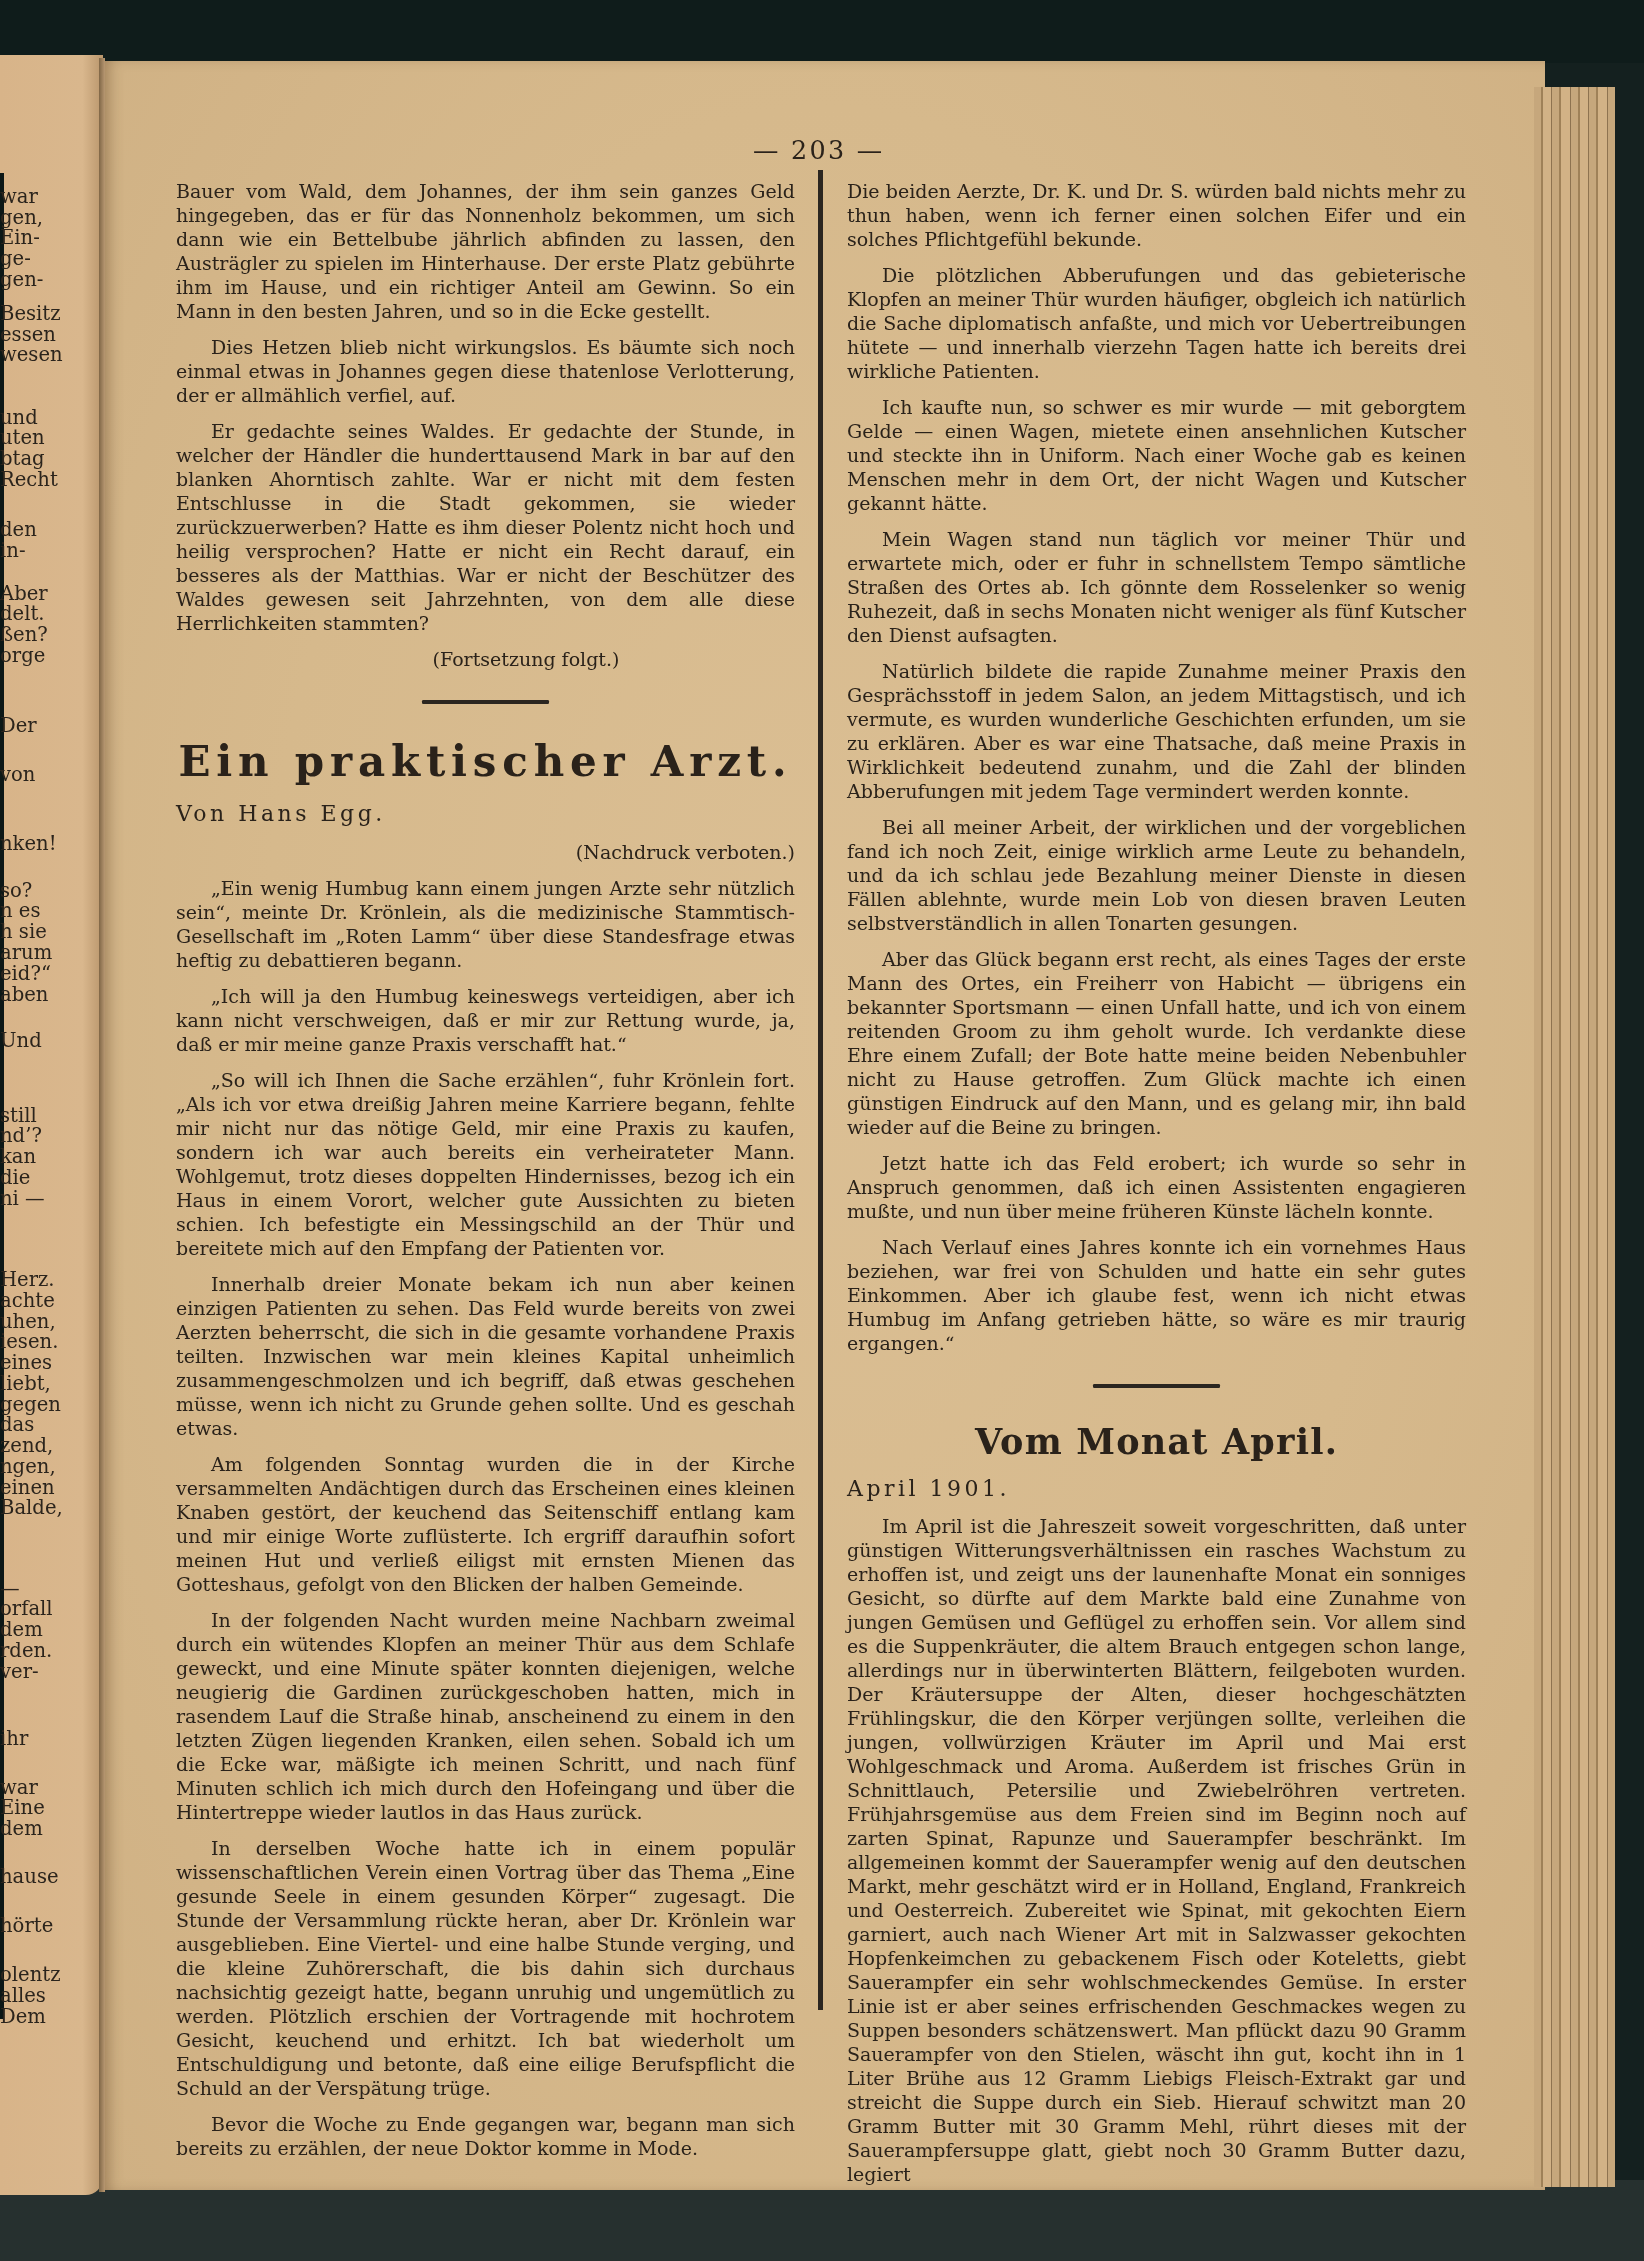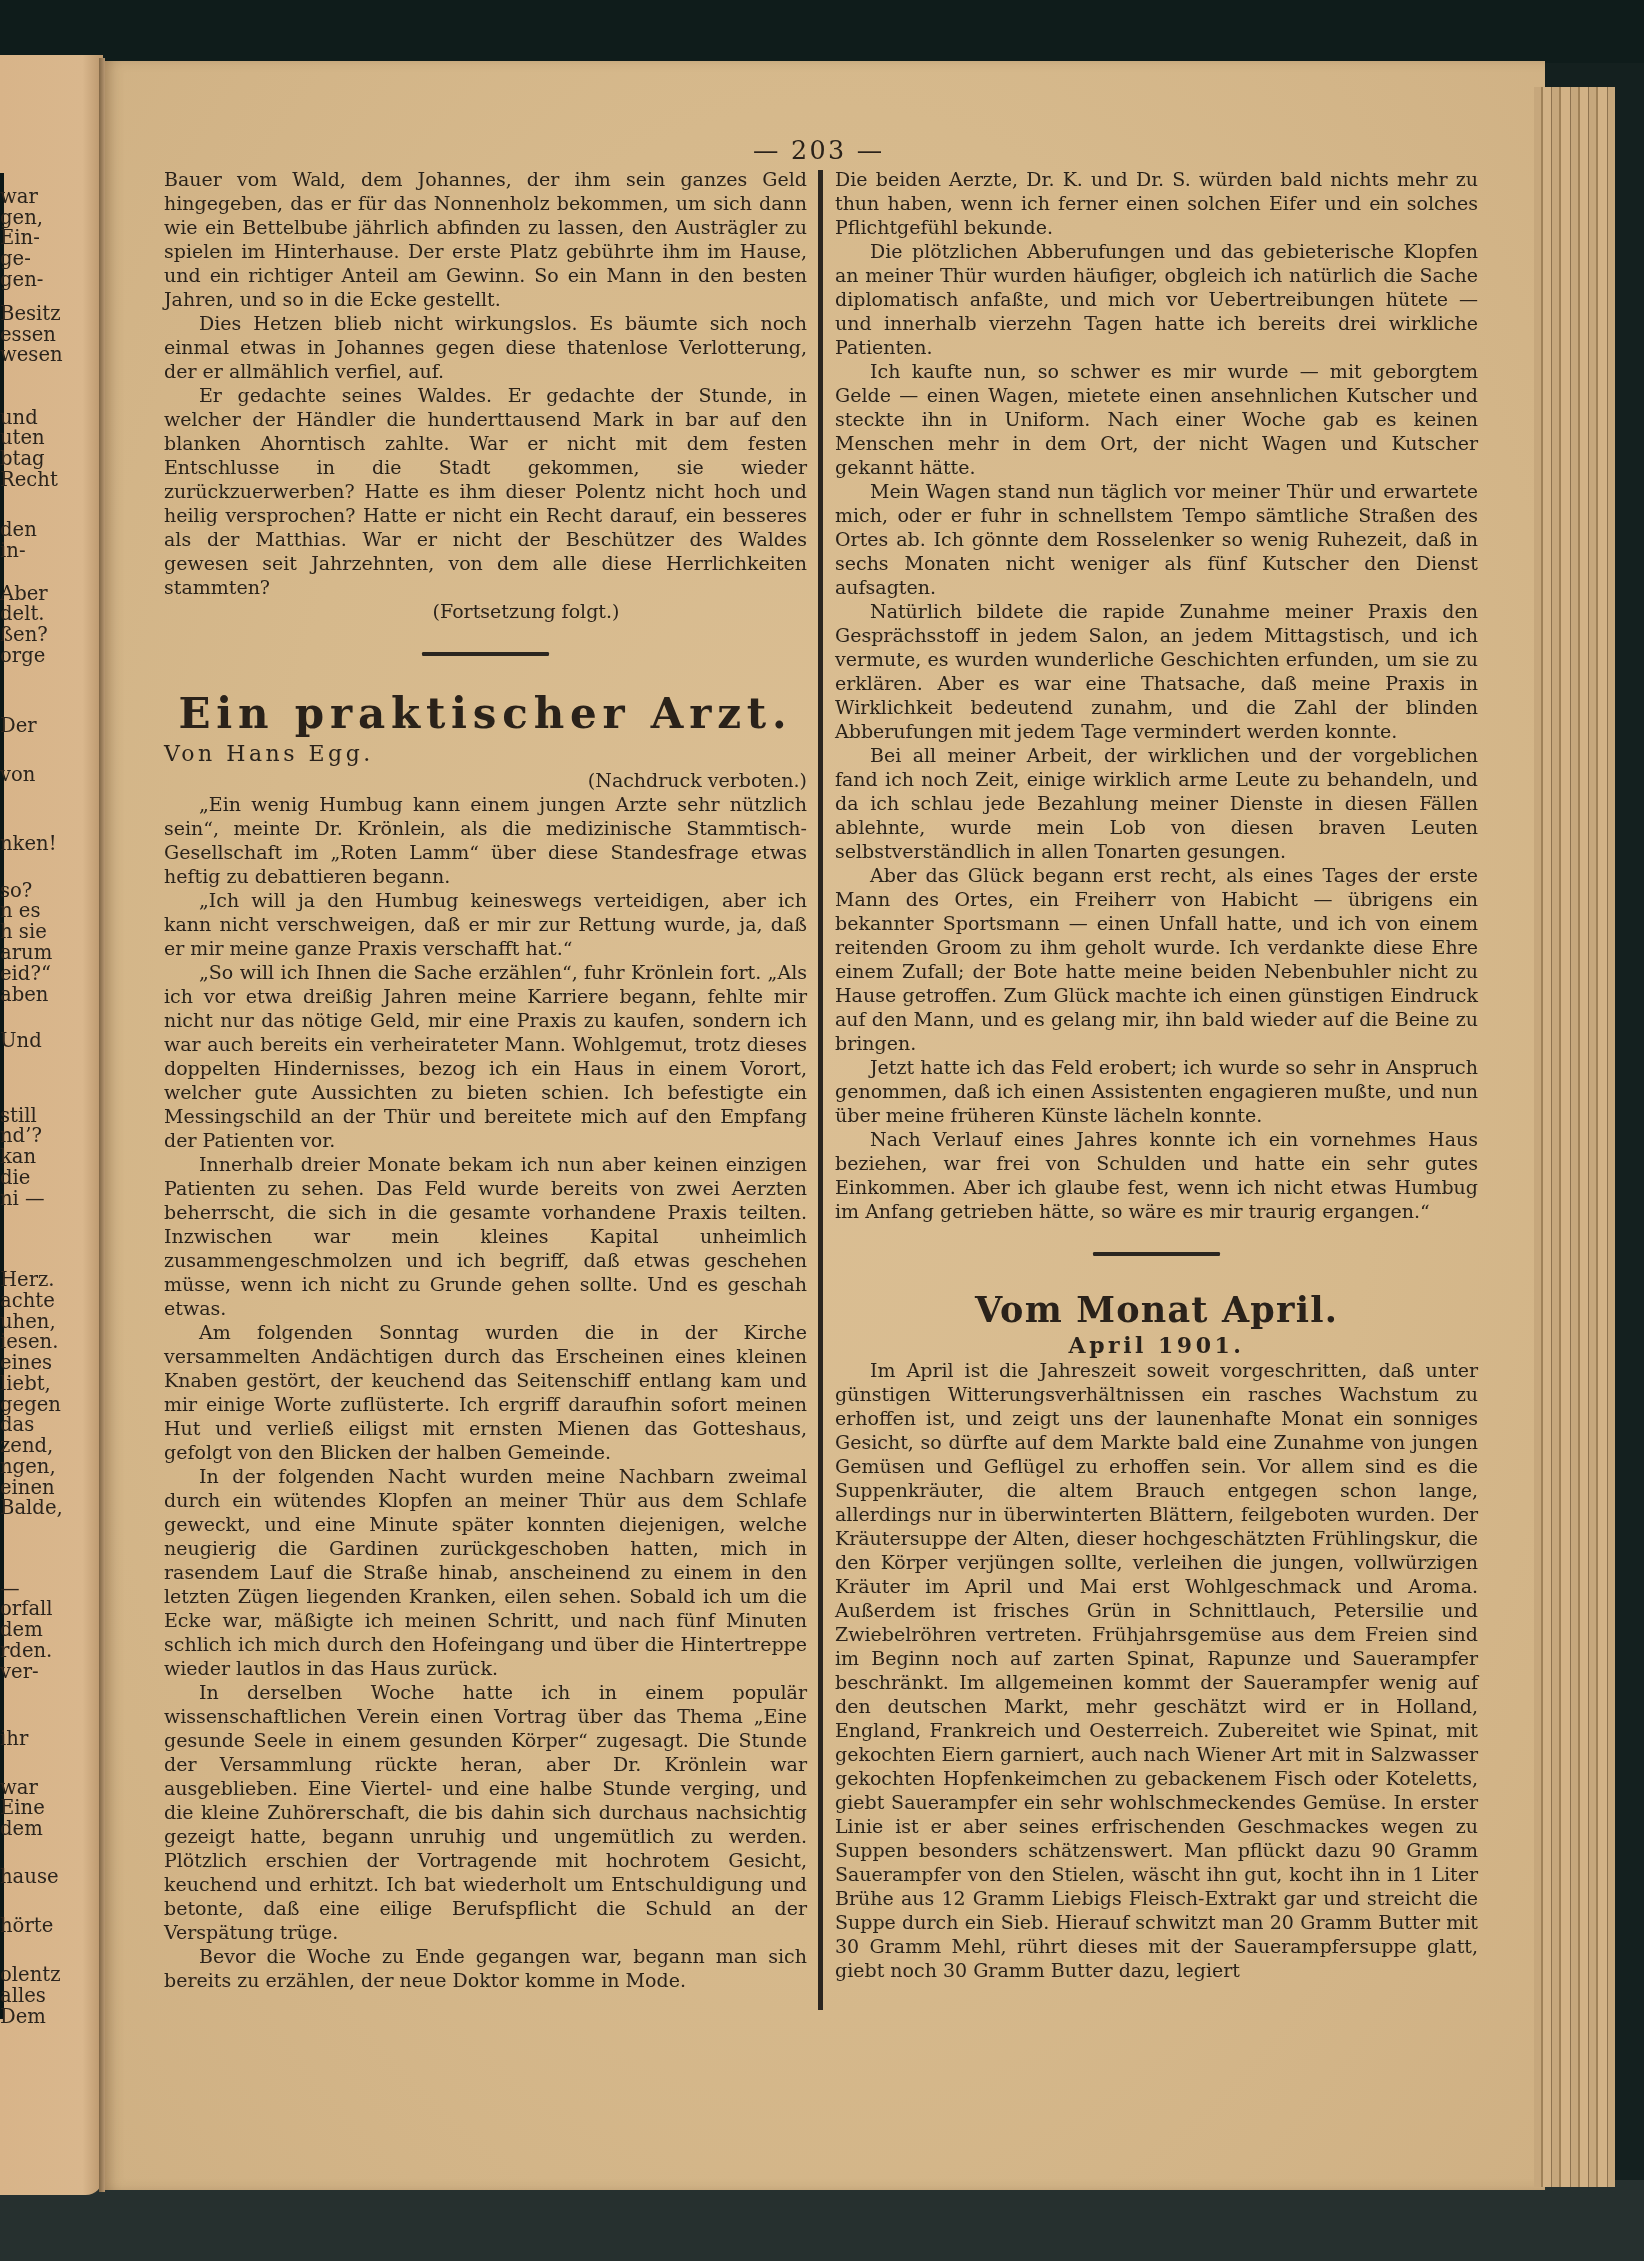--- a/index.html
+++ b/index.html
@@ -43,35 +43,35 @@
   .col {
     position:absolute; top:167px;
     font-family:"DejaVu Serif", serif;
     font-size:19px; line-height:24px;
     text-align:justify; color:#2a221a;
   }
   .col-left { left:164px; width:643px; }
   .col-right { left:835px; width:643px; }
   .col-rule { position:absolute; left:818px; top:170px; width:5.2px; height:1840px; background:#2b2620; }
 
-  .col p { margin:0; text-indent:0; }
+  .col p { margin:12px; text-indent:0; }
   .col p.indent { text-indent:35px; }
   .cont { text-align:center; margin:0; padding-left:81px; }
   .sep { width:127px; height:3.5px; background:#2b2620; margin:29px auto 32px auto; border-radius:1.2px; }
   .title-big {
     text-align:center; font-size:42px; font-weight:bold; letter-spacing:5.8px;
     line-height:52px; margin:0;
   }
   .byline { text-align:left; font-size:22px; letter-spacing:3.5px; margin:4.6px 0 0 0; line-height:28px; }
   .note { text-align:right; margin:2.3px 17.3px 5.8px 0; }
   .title-med {
     text-align:center; font-size:35px; font-weight:bold; letter-spacing:1.2px;
     line-height:44px; margin:0;
   }
-  .dateline { text-align:center; font-size:22px; letter-spacing:3.5px; margin:0 0 3.5px 0; line-height:26.5px;font-weight:bold; }
+  .dateline { font-size:22px; letter-spacing:3.5px; margin:0 0 3.5px 0; line-height:26.5px; }
 </style>
 </head>
 <body>
 
 <div class="bg-top"></div>
 <div class="bg-bottom"></div>
 
 <div class="left-page"></div>
 <div class="left-dark-strip"></div>
 <div class="main-page"></div>

